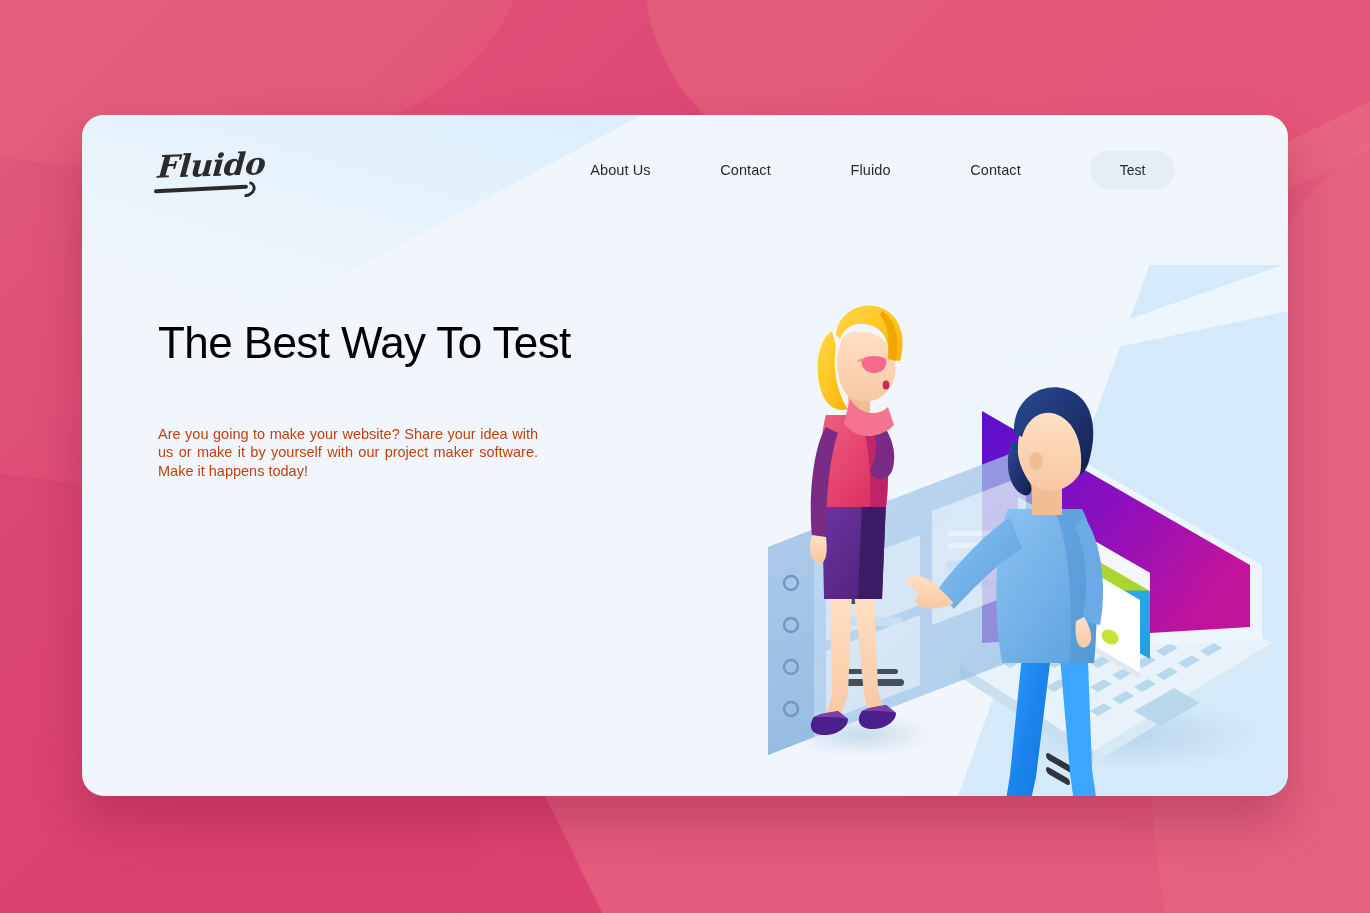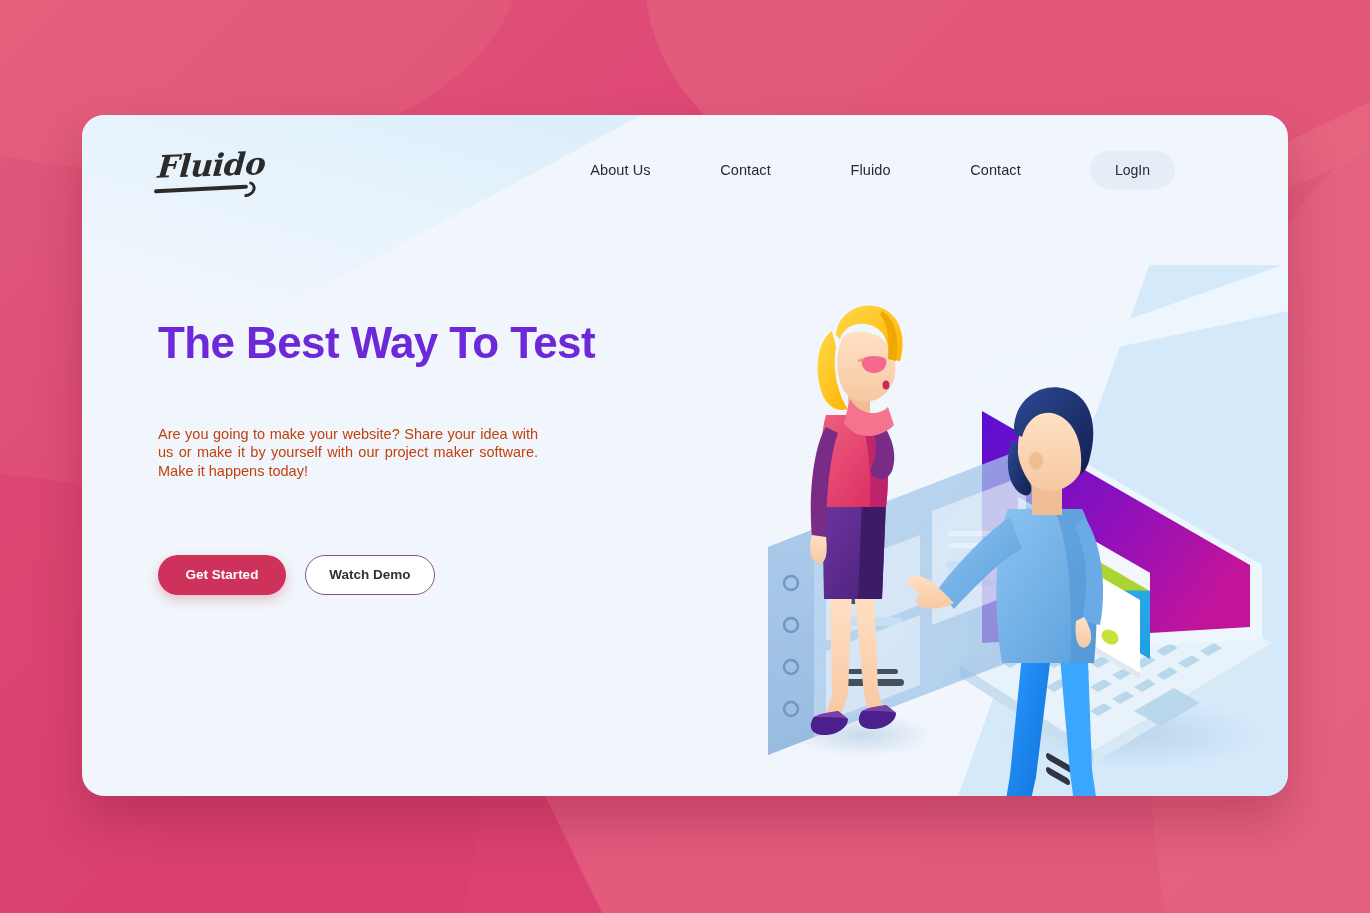--- a/index.html
+++ b/index.html
@@ -104,22 +104,22 @@
   #login-btn {
     margin-left:32px; width:85px; height:38px; line-height:38px;
     text-align:center; border-radius:19px;
     background:#e5edf7; color:#262b33; font-size:14px;
     cursor:pointer;
   }
 
   
   #hero { position:absolute; left:76px; top:205px; width:470px; z-index:5; }
   #headline {
-    font-size:44px; font-weight:bold; line-height:1.06;
-    color:#6d28d9; letter-spacing:-.6px;
+    font-size:44px; font-weight:normal; line-height:1.06;
+    color:#000000; letter-spacing:-.6px;
   }
   #subtext {
     margin-top:58px; width:380px;
     font-size:14.5px; line-height:1.28; color:#c2410c;
     text-align:justify;
   }
   #cta-row { margin-top:75px; display:flex; align-items:center; }
   #get-started {
     width:128px; height:40px; line-height:40px; text-align:center;
     border-radius:20px; background:#ce3159; color:#fff;
@@ -157,35 +157,31 @@
 
   <div id="header">
     <div id="logo">Fluido</div>
     <div id="logo-underline"></div>
 
     <nav id="nav">
       <div class="nav-link">About Us</div>
       <div class="nav-link">Contact</div>
       <div class="nav-link">Fluido</div>
       <div class="nav-link">Contact</div>
-      <div id="login-btn">LogIn</div>
+      <div id="login-btn">Test</div>
     </nav>
   </div>
 
   <div id="hero">
     <h1 id="headline">
       <span>The Best Way To Test</span><br>
     </h1>
 
     <p id="subtext">Are you going to make your website? Share your idea with us or make it by yourself with our project maker software. Make it happens today!</p>
 
-    <div id="cta-row">
-      <div id="get-started">Get Started</div>
-      <div id="watch-demo">Watch Demo</div>
-    </div>
 
   </div>
 
   <div id="illus">
     <svg width="580" height="620" viewBox="0 0 580 620">
       <defs>
         <linearGradient id="gLapScreen" x1="0" y1="0" x2="1" y2="0.6">
           <stop offset="0" stop-color="#5b0fd0"></stop>
           <stop offset="55%" stop-color="#8c10bd"></stop>
           <stop offset="100%" stop-color="#c2149b"></stop>

